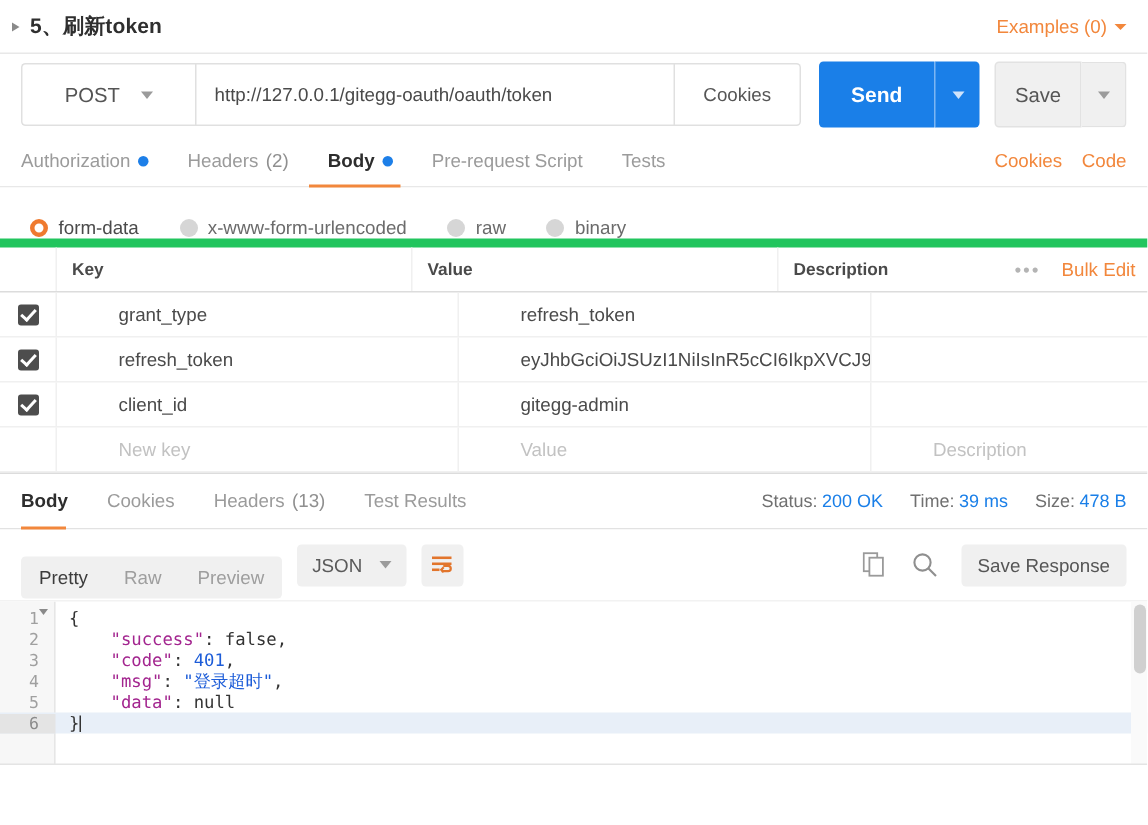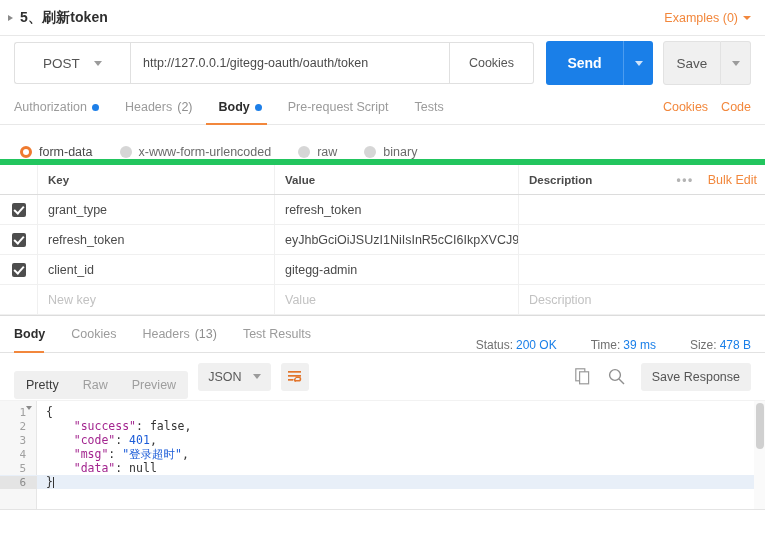--- a/index.html
+++ b/index.html
@@ -205,20 +205,21 @@
     display: flex; align-items: center;
     height: 30px;
     border-bottom: 1px solid #dcdcdc;
     font-size: 11.5px; font-weight: bold; color: #4a4a4a;
   }
   .kv-row {
     display: flex; align-items: flex-start;
     height: 30px;
     border-bottom: 1px solid #f0f0f0;
     font-size: 12.5px;
+    gap: 31px;
   }
   .c-chk {
     width: 38px; flex: none;
     display: flex; align-items: center; justify-content: center;
     border-right: 1px solid #f0f0f0;
     height: 100%;
   }
   .kv-head .c-chk { border-right: 1px solid #f0f0f0; }
   .c-key { width: 237px; flex: none; padding-left: 10px;
            border-right: 1px solid #f0f0f0; height: 100%;
@@ -262,22 +263,22 @@
   
   .resp-tabs {
     height: 38px;
     display: flex; align-items: stretch;
     padding: 0 14px;
     border-top: 1px solid #dcdcdc;
     border-bottom: 1px solid #e2e2e2;
     background: #fff;
   }
   .resp-right {
-    margin-left: auto; display: flex; align-items: flex-end;
-    gap: 34px; font-size: 12px;
+    margin-left: auto; display: flex; align-items: center;
+    gap: 18px; font-size: 12px;
   }
   .stat { color: #707070; }
   .stat b { font-weight: normal; color: #1a7fe8; margin-left: 3px; }
 
   
   .resp-toolbar {
     height: 47px;
     display: flex; align-items: center;
     padding: 0 14px;
     background: #fff;

